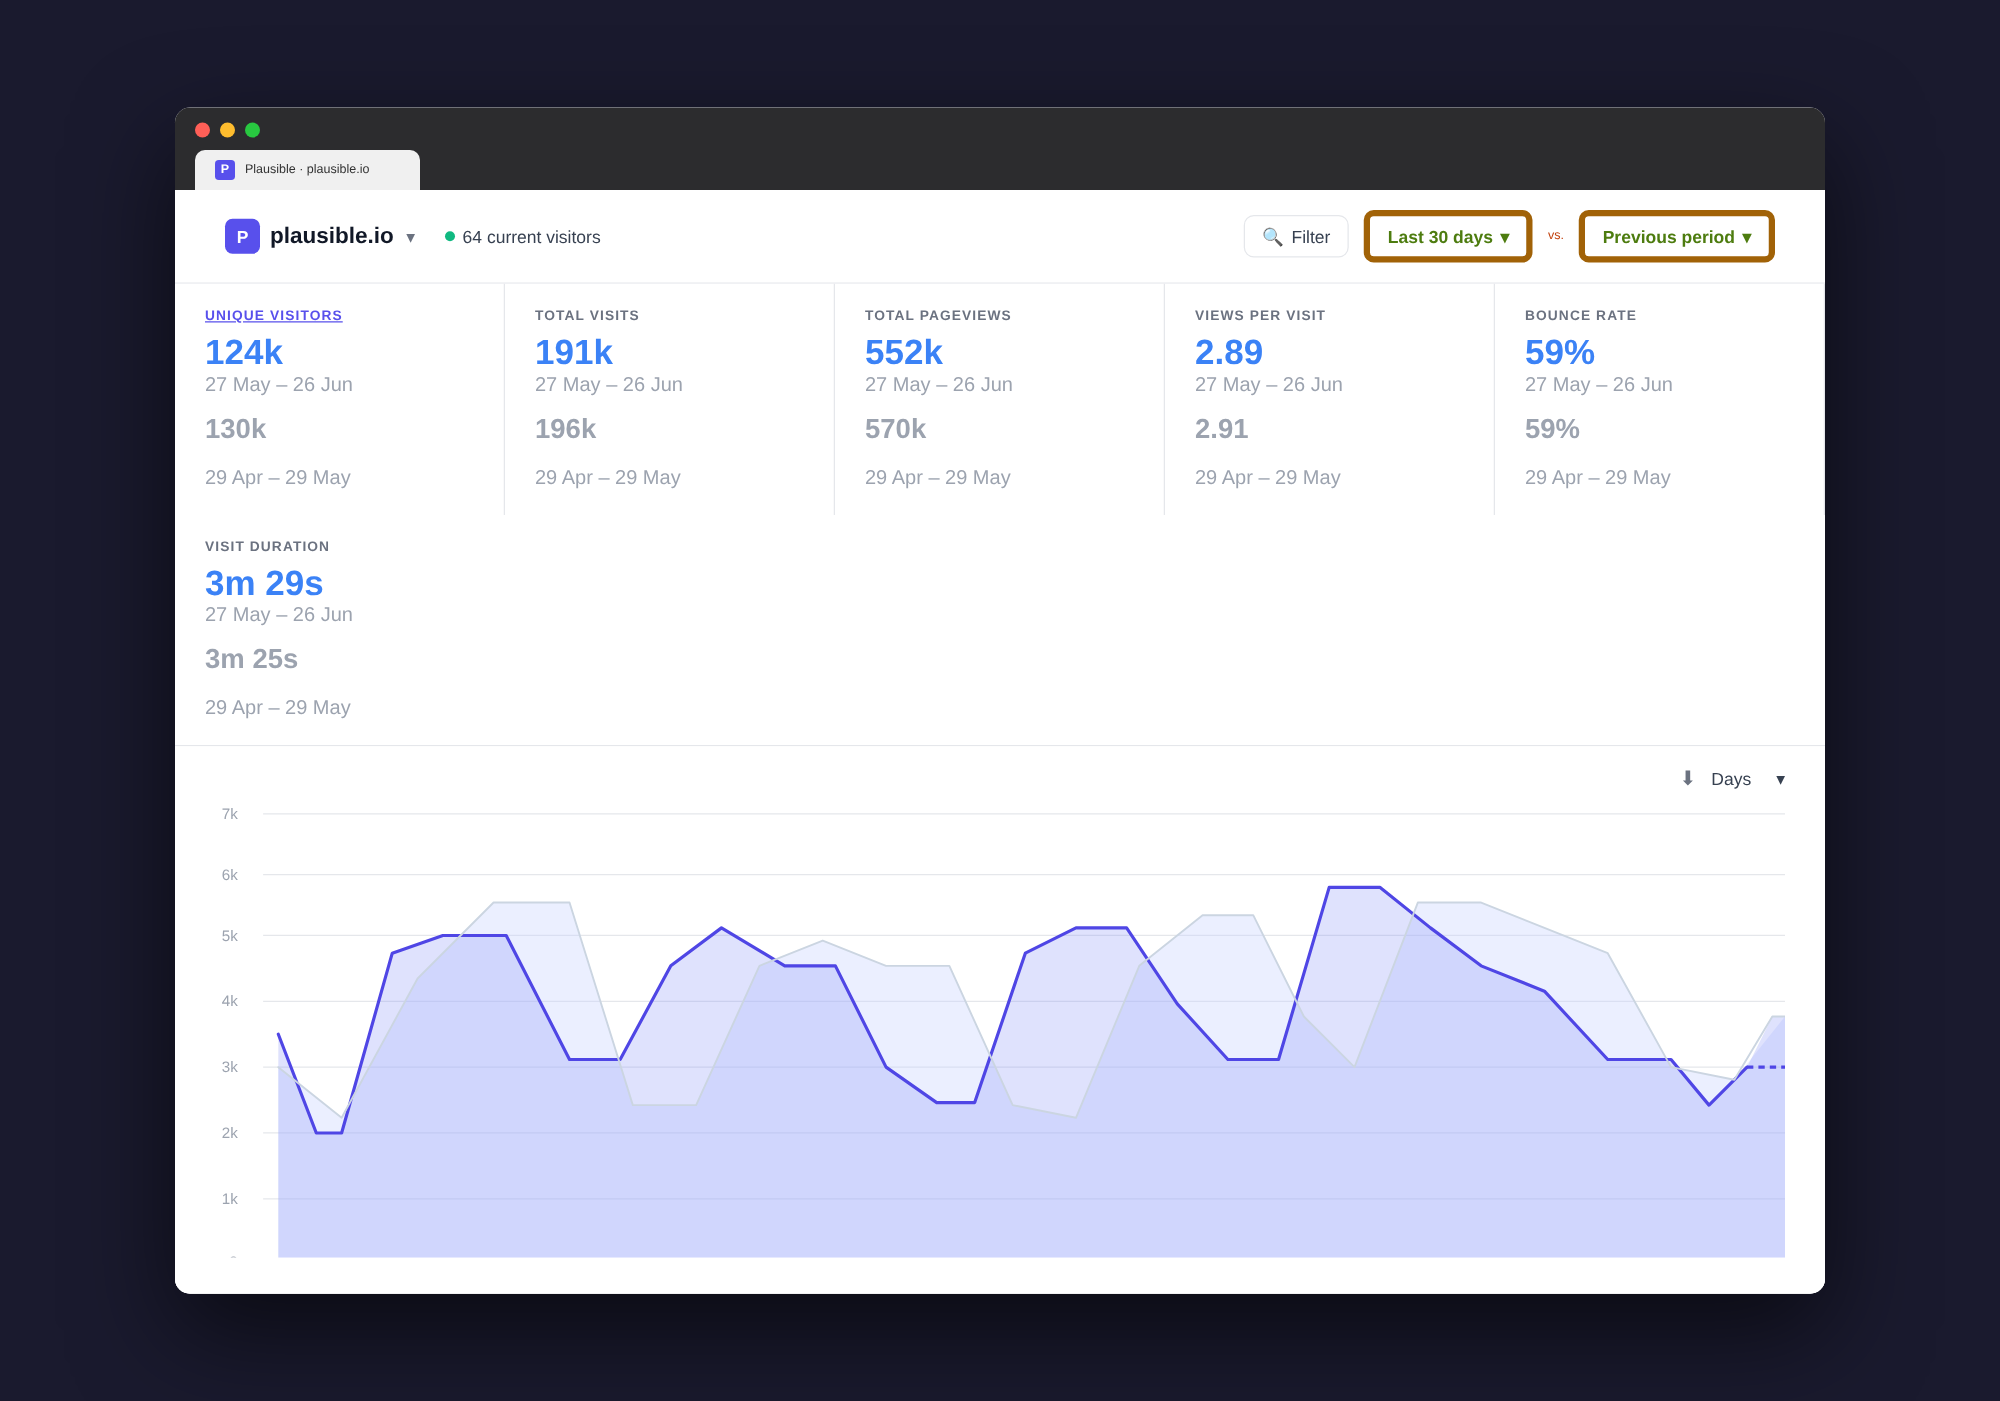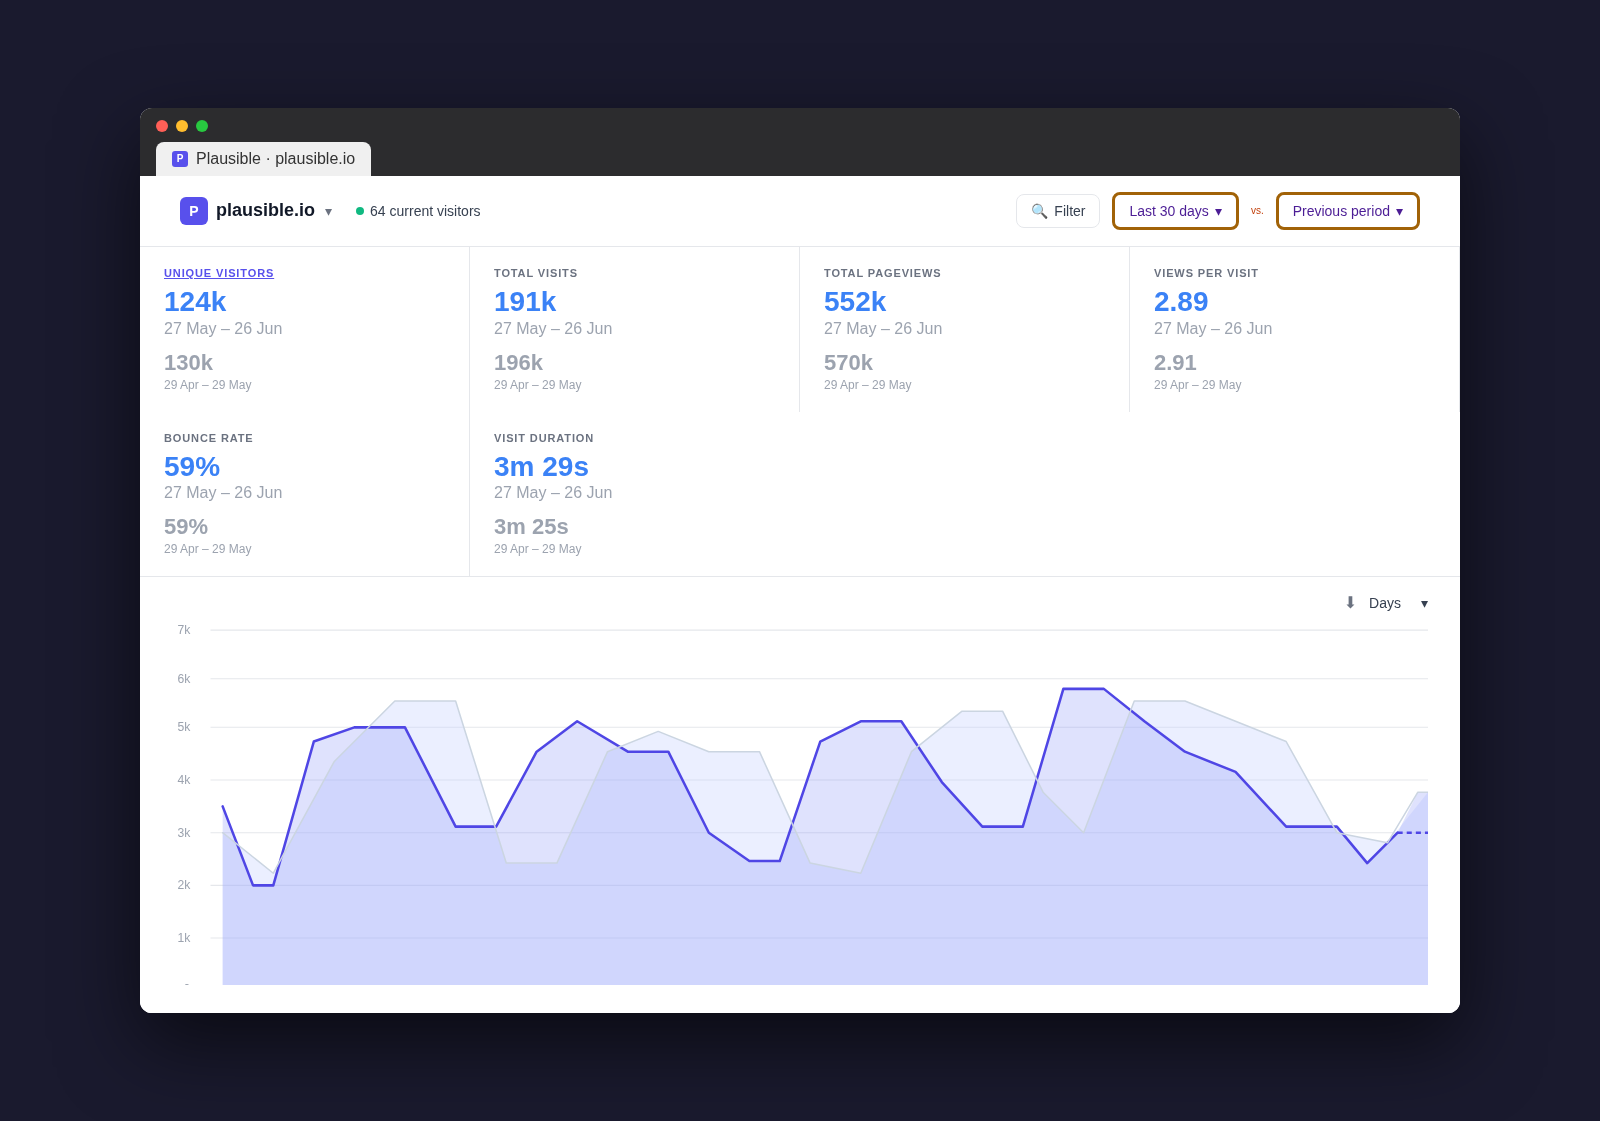--- a/index.html
+++ b/index.html
@@ -35,21 +35,21 @@
     .dot-yellow { background: #ffbd2e; }
     .dot-green { background: #28c840; }
     .tab-bar { display: flex; gap: 4px; }
     .tab {
       background: #f0f0f0;
       border-radius: 8px 8px 0 0;
       padding: 8px 16px;
       display: flex;
       align-items: center;
       gap: 8px;
-      font-size: 16px;
+      font-size: 10px;
       color: #333;
       min-width: 180px;
     }
     .tab-favicon {
       width: 16px; height: 16px;
       background: #5850ec;
       border-radius: 3px;
       display: flex; align-items: center; justify-content: center;
     }
     .tab-favicon::after {
@@ -125,36 +125,36 @@
       background: white;
       cursor: pointer;
       font-size: 14px;
       color: #374151;
     }
     .date-dropdown {
       display: flex;
       align-items: center;
       gap: 6px;
       padding: 8px 14px;
-      border: 3px solid #a16207;
+      border: 5px solid #a16207;
       border-radius: 8px;
       background: white;
       cursor: pointer;
       font-size: 14px;
-      color: #4c1d95;
-      font-weight: 400;
+      color: #4d7c0f;
+      font-weight: 700;
     }
     .vs-label {
       font-size: 10px;
       color: #c2410c;
     }
     
     .stats-grid {
       display: grid;
-      grid-template-columns: repeat(4, 1fr);
+      grid-template-columns: repeat(5, 1fr);
       border-bottom: 1px solid #e5e7eb;
       background: white;
     }
     .stat-card {
       padding: 20px 24px;
       border-right: 1px solid #e5e7eb;
     }
     .stat-card:last-child { border-right: none; }
     .stat-label {
       font-size: 11px;
@@ -180,23 +180,23 @@
       color: #9ca3af;
       margin-top: 2px;
       margin-bottom: 12px;
     }
     .stat-prev {
       font-size: 22px;
       font-weight: 600;
       color: #9ca3af;
     }
     .stat-prev-period {
-      font-size: 12px;
+      font-size: 16px;
       color: #9ca3af;
-      margin-top: 2px;
+      margin-top: 18px;
     }
     
     .chart-area {
       background: white;
       padding: 16px 32px 24px;
       position: relative;
     }
     .chart-toolbar {
       display: flex;
       justify-content: flex-end;

